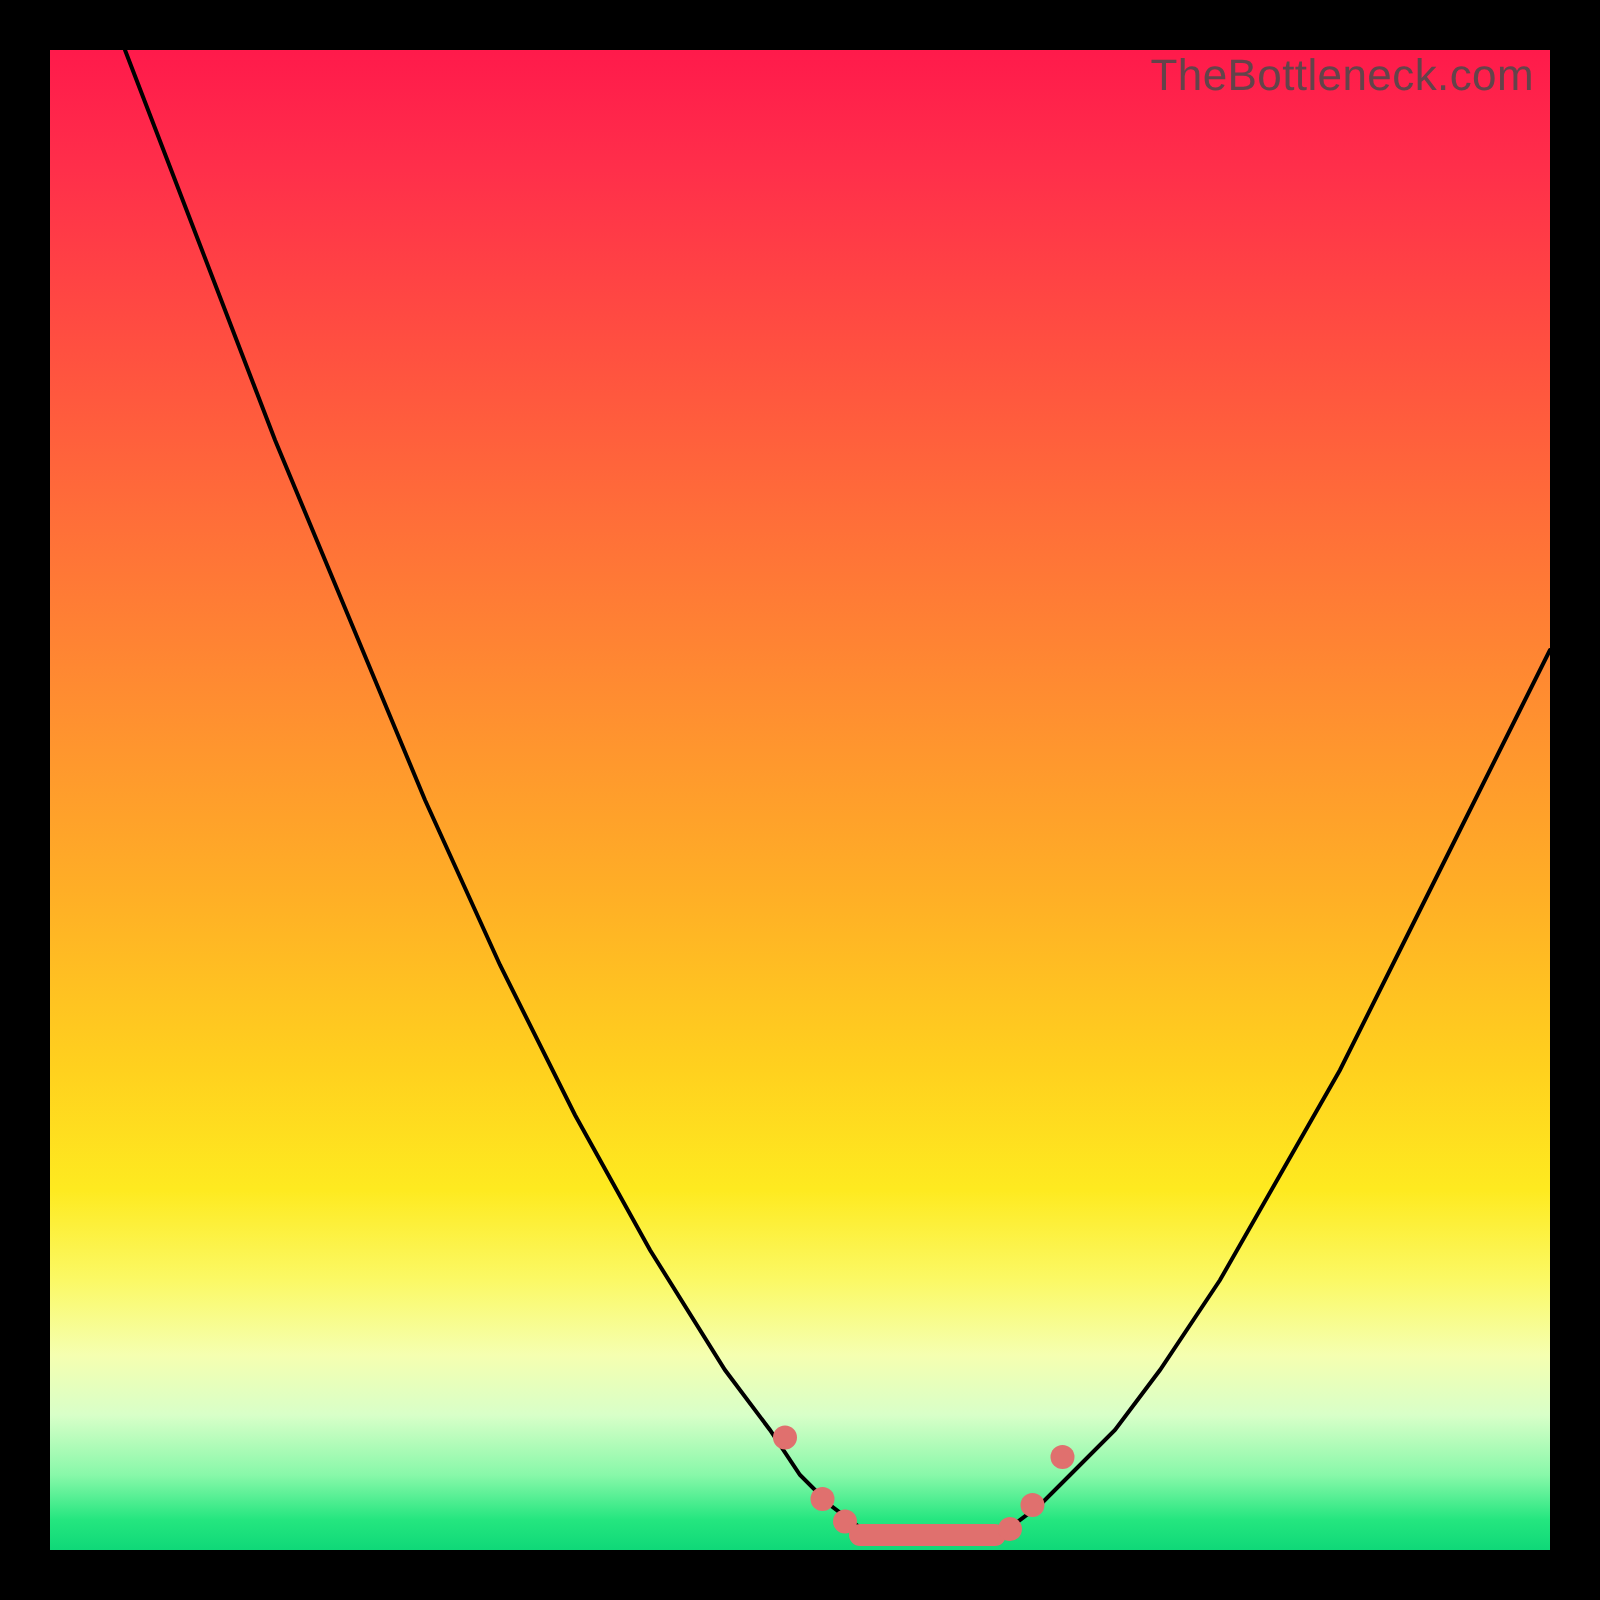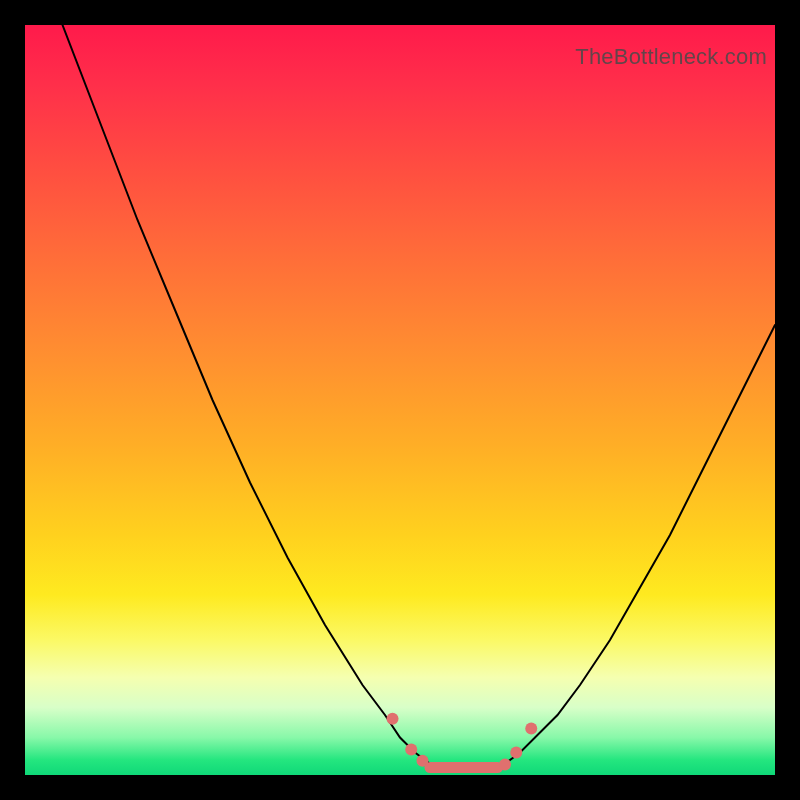--- a/index.html
+++ b/index.html
@@ -34,21 +34,21 @@
       #feea20 76%,
       #fbf965 82%,
       #f5ffb0 87%,
       #d8ffc8 91%,
       #88f8a9 95%,
       #24e67f 98%,
       #0fd878 100%);
   }
   .watermark {
     position: absolute;
-    top: 19px;
+    top: 0;
     right: 8px;
     color: #4a4a4a;
     font-size: 22px;
     letter-spacing: 0.2px;
     opacity: 0.85;
     user-select: none;
   }
   svg.curves {
     position: absolute;
     left: 0;

